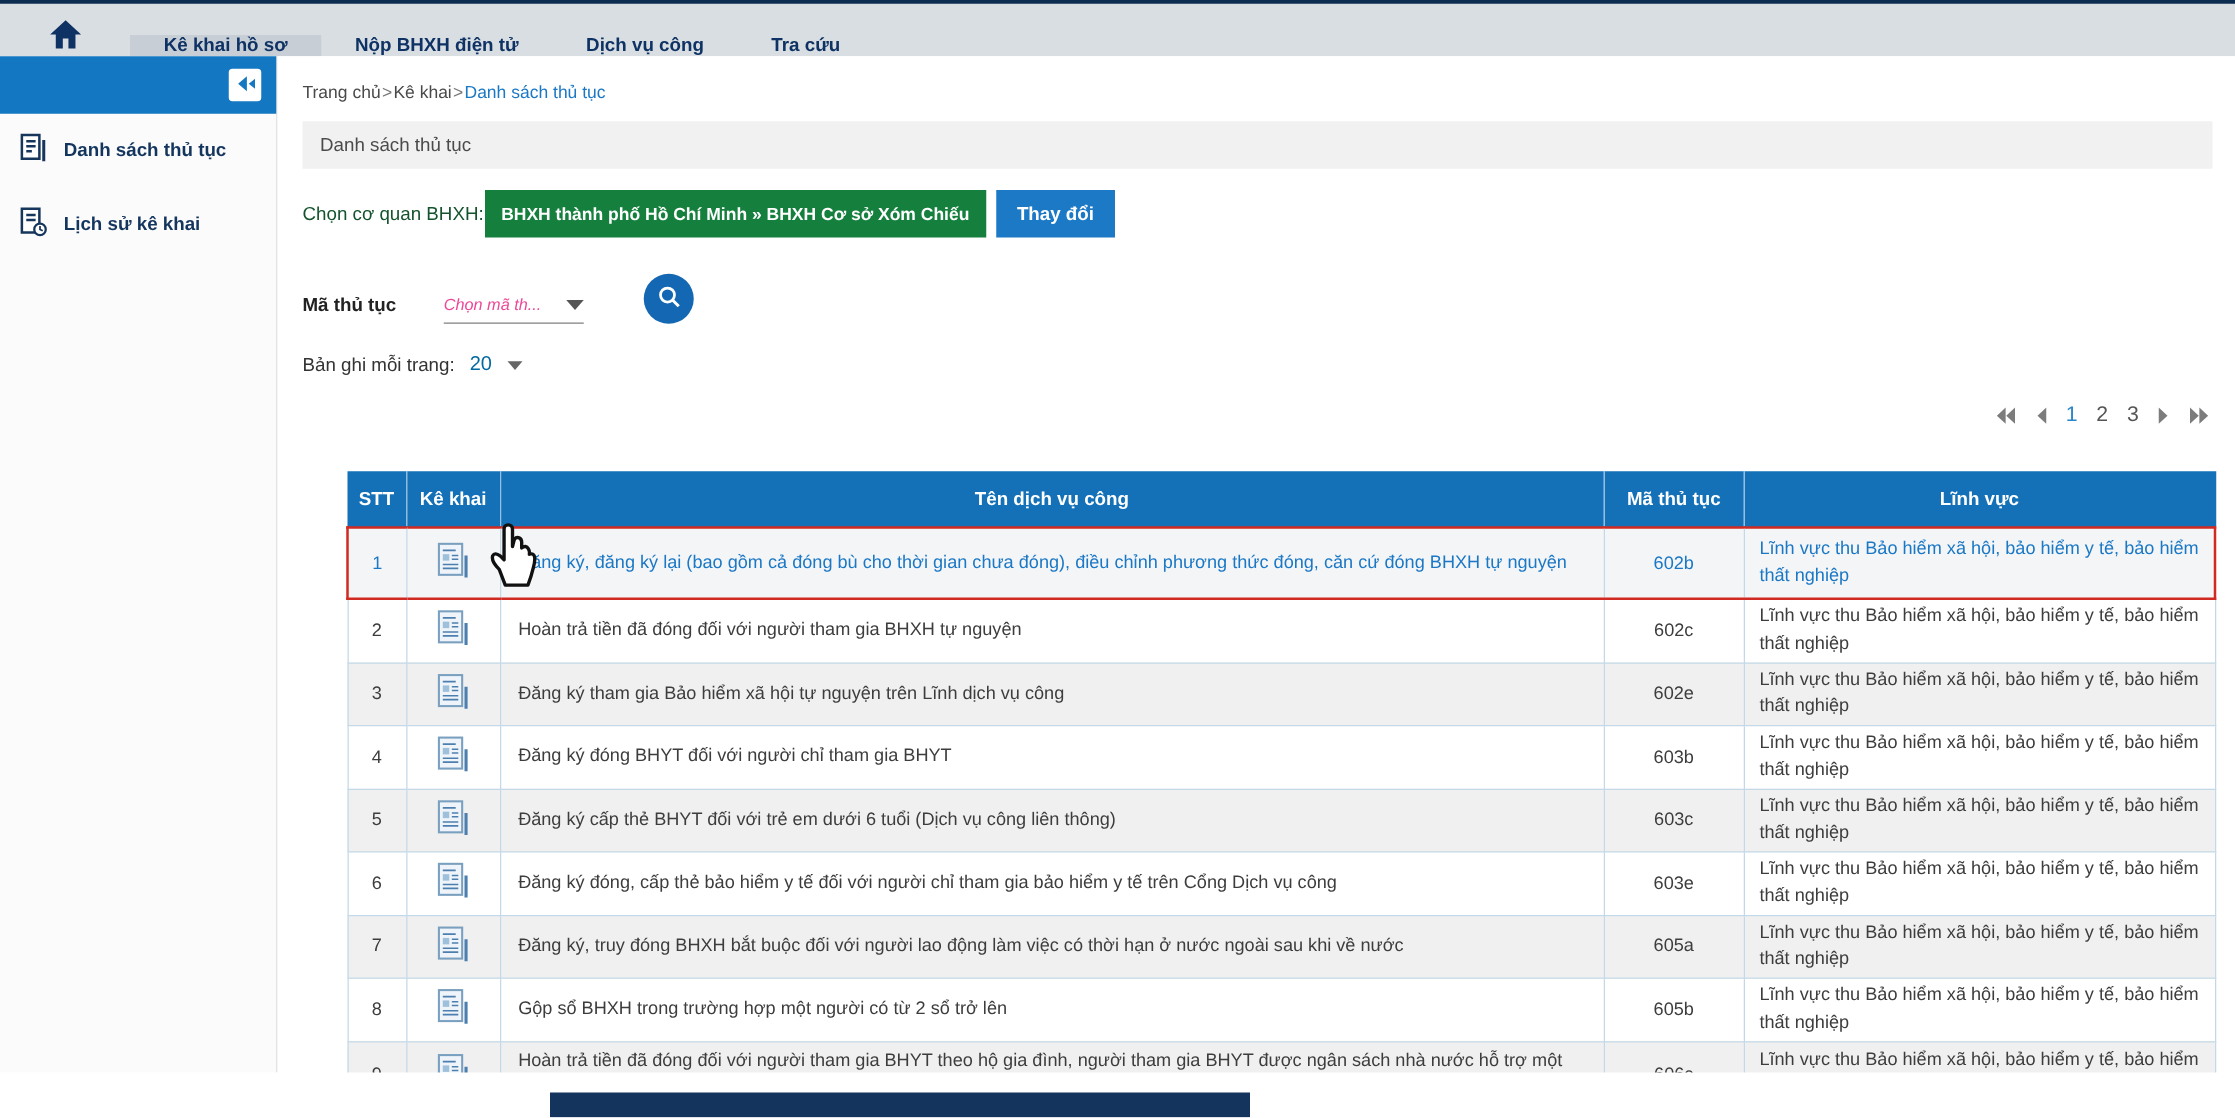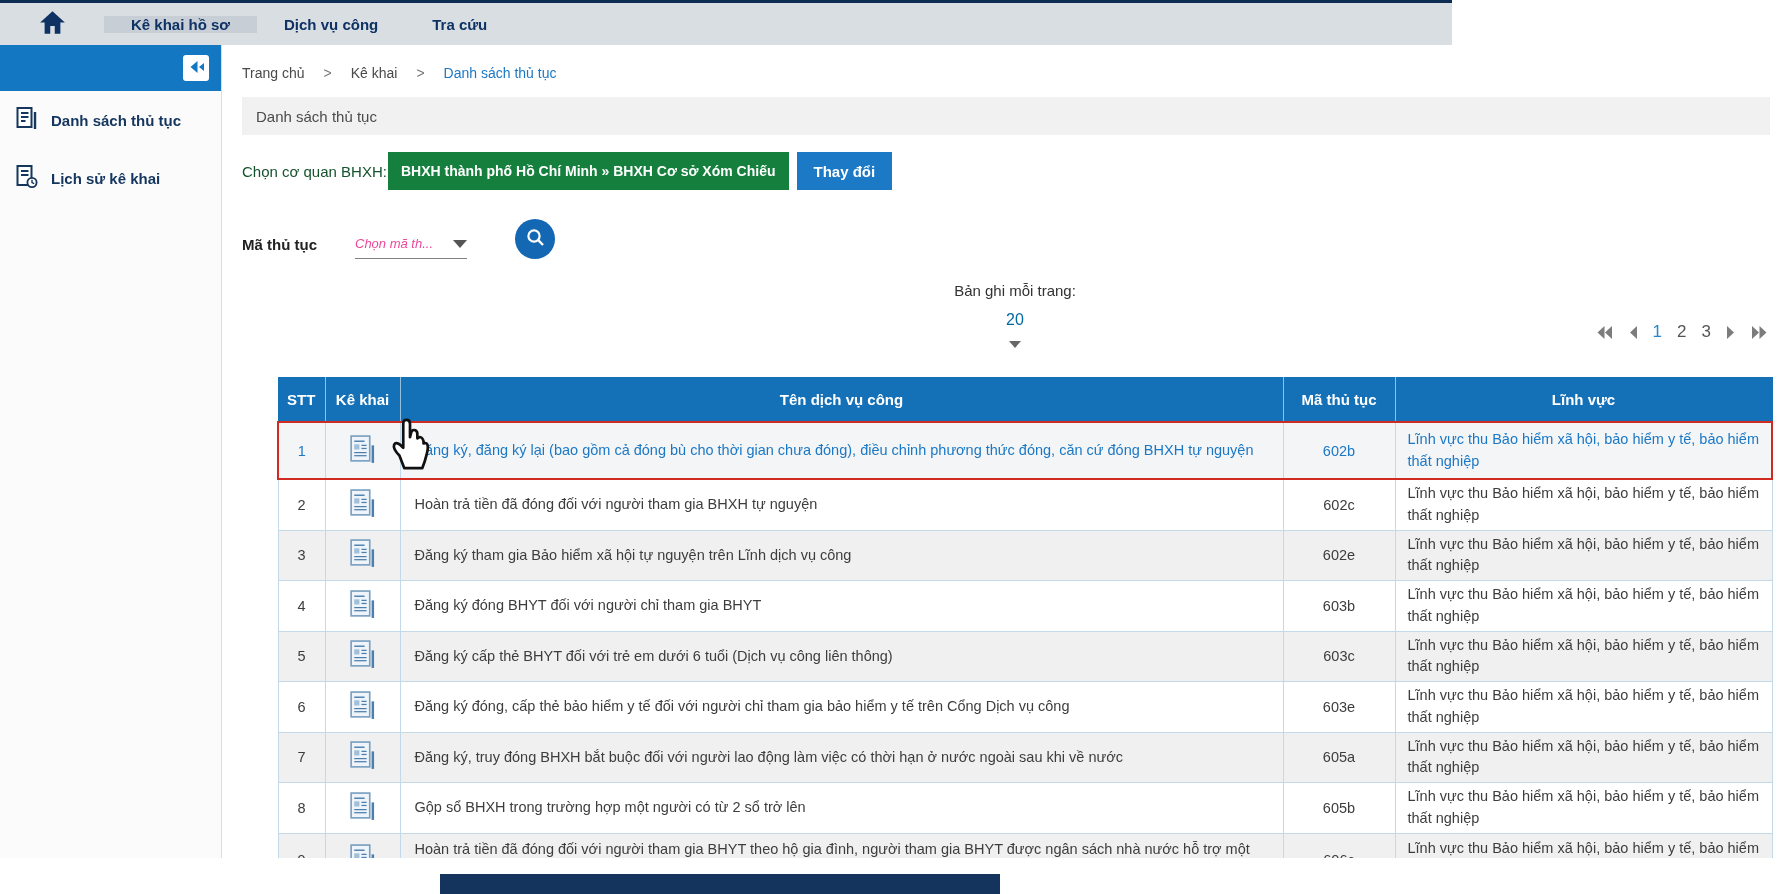--- a/index.html
+++ b/index.html
@@ -1,53 +1,53 @@
 <!DOCTYPE html>
 <html><head>
 <meta charset="utf-8">
 <style>
   html,body{margin:0;padding:0;background:#fff;font-family:"Liberation Sans",sans-serif;}
   .screen{position:relative;width:1788px;height:894px;background:#fff;overflow:hidden;}
 
   
-  .topnav{position:absolute;left:0;top:0;width:1452px;height:45px;background:#d9dee3;
-    border-top:3px solid #0d2c52;box-sizing:border-box;display:flex;align-items:center;}
+  .topnav{position:absolute;left:0;top:0;width:1788px;height:45px;background:#d9dee3;
+    border-top:3px solid #0d2c52;box-sizing:border-box;display:flex;align-items:flex-end;}
   .home{width:104px;display:flex;align-items:center;justify-content:center;cursor:pointer;}
   .tab{display:flex;align-items:center;padding:0 27px;font-size:15px;font-weight:bold;color:#0e3263;cursor:pointer;white-space:nowrap;}
   .tab.active{background:#c7ced6;}
 
   
   .sidebar{position:absolute;left:0;top:45px;width:222px;height:813px;background:#fbfbfb;
     border-right:1px solid #ddd;box-sizing:border-box;}
   .sb-head{height:46px;background:#1377c2;display:flex;align-items:center;justify-content:flex-end;padding-right:12px;}
   .collapse-btn{width:26px;height:26px;background:#fff;border:none;border-radius:3px;display:flex;align-items:center;justify-content:center;cursor:pointer;padding:0;}
   .sb-item{display:flex;align-items:center;gap:13px;padding:15px 0 15px 15px;font-size:15px;font-weight:bold;color:#14365e;cursor:pointer;}
 
   
   .main{position:absolute;left:222px;top:45px;width:1566px;height:849px;background:#fff;}
-  .breadcrumb{padding:20px 0 0 20px;font-size:14px;color:#555;display:flex;gap:19px;align-items:center;}
+  .breadcrumb{padding:20px 0 0 20px;font-size:14px;color:#555;display:flex;gap:1px;align-items:center;}
   .crumb{color:#4a4a4a;}
   .crumb-sep{color:#777;}
   .crumb-last{color:#1b78c5;}
   .titlebox{margin:16px 18px 0 20px;background:#f1f1f1;height:38px;display:flex;align-items:center;padding-left:14px;font-size:15px;color:#4b4b4b;}
 
   .org-row{margin:17px 0 0 20px;display:flex;align-items:center;}
   .org-label{font-size:15px;color:#14532d;}
   .org-badge{margin-left:1px;background:#15803d;color:#fff;font-weight:bold;font-size:14px;height:38px;display:flex;align-items:center;padding:0 13px;cursor:pointer;}
   .change-btn{margin-left:8px;background:#1b79c6;color:#fff;font-weight:bold;font-size:15px;height:38px;padding:0 17px;border:none;cursor:pointer;font-family:"Liberation Sans",sans-serif;}
 
   .ma-row{margin:29px 0 0 20px;display:flex;align-items:flex-end;height:40px;}
   .ma-label{font-size:15px;font-weight:bold;color:#222;padding-bottom:6px;}
   .select-box{margin-left:38px;width:112px;border-bottom:1px solid #808080;display:flex;align-items:center;justify-content:space-between;padding-bottom:7px;cursor:pointer;}
   .select-ph{font-style:italic;color:#ec4899;font-size:13px;}
   .caret{width:0;height:0;border-left:7px solid transparent;border-right:7px solid transparent;border-top:8px solid #555;}
   .caret.small{border-left-width:6px;border-right-width:6px;border-top-width:7px;border-top-color:#666;}
   .search-btn{margin-left:48px;width:40px;height:40px;border-radius:50%;background:#1467b2;display:flex;align-items:center;justify-content:center;border:none;cursor:pointer;align-self:center;}
 
-  .pp-row{margin:23px 0 0 20px;display:flex;align-items:center;gap:12px;height:20px;flex-direction:column;}
+  .pp-row{margin:23px 0 0 20px;display:flex;align-items:center;gap:12px;height:20px;}
   .pp-label{font-size:15px;color:#333;}
   .pp-value{font-size:16px;color:#0369a1;}
 
   .pagination{position:absolute;right:20px;top:277px;display:flex;align-items:center;gap:15px;}
   .pg-btn{background:none;border:none;padding:0;cursor:pointer;display:flex;align-items:center;}
   .pg-num{font-size:17px;color:#555;cursor:pointer;}
   .pg-num.current{color:#2a86c8;}
 
   
   table.proc{margin:75px 0 0 55px;width:1494px;border-collapse:collapse;table-layout:fixed;}
@@ -78,20 +78,21 @@
 
   <div class="topnav">
     <div class="home">
       <span>
         <svg width="27" height="25" viewBox="0 0 24 22">
             <path d="M12 1 L23 11 H19 V21 H14 V14 H10 V21 H5 V11 H1 Z" fill="#0e3263"></path>
           </svg>
       </span>
     </div>
     <div class="tab active">Kê khai hồ sơ</div>
+    <div class="tab">Nộp BHXH điện tử</div>
     <div class="tab">Dịch vụ công</div>
     <div class="tab">Tra cứu</div>
   </div>
 
   <div class="sidebar">
     <div class="sb-head">
       <button class="collapse-btn">
         <span>
           <svg width="17" height="14" viewBox="0 0 17 14">
               <path d="M9.5 1 L2.5 7 L9.5 13 Z" fill="#1377c2"></path>

